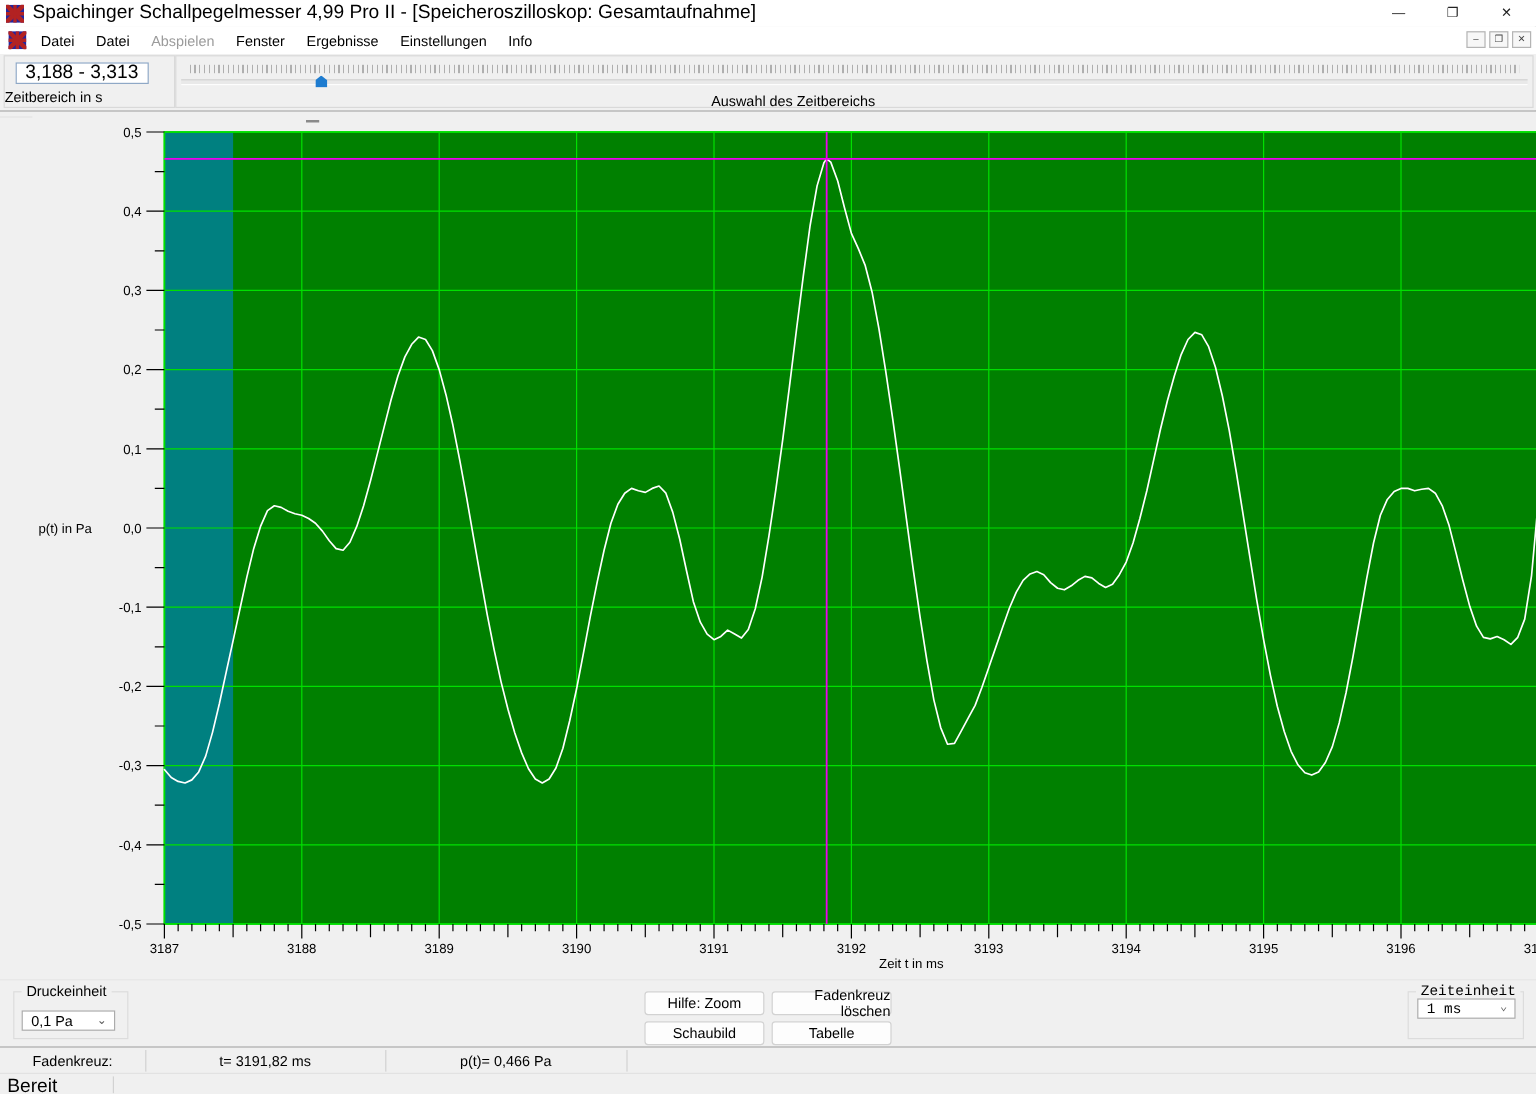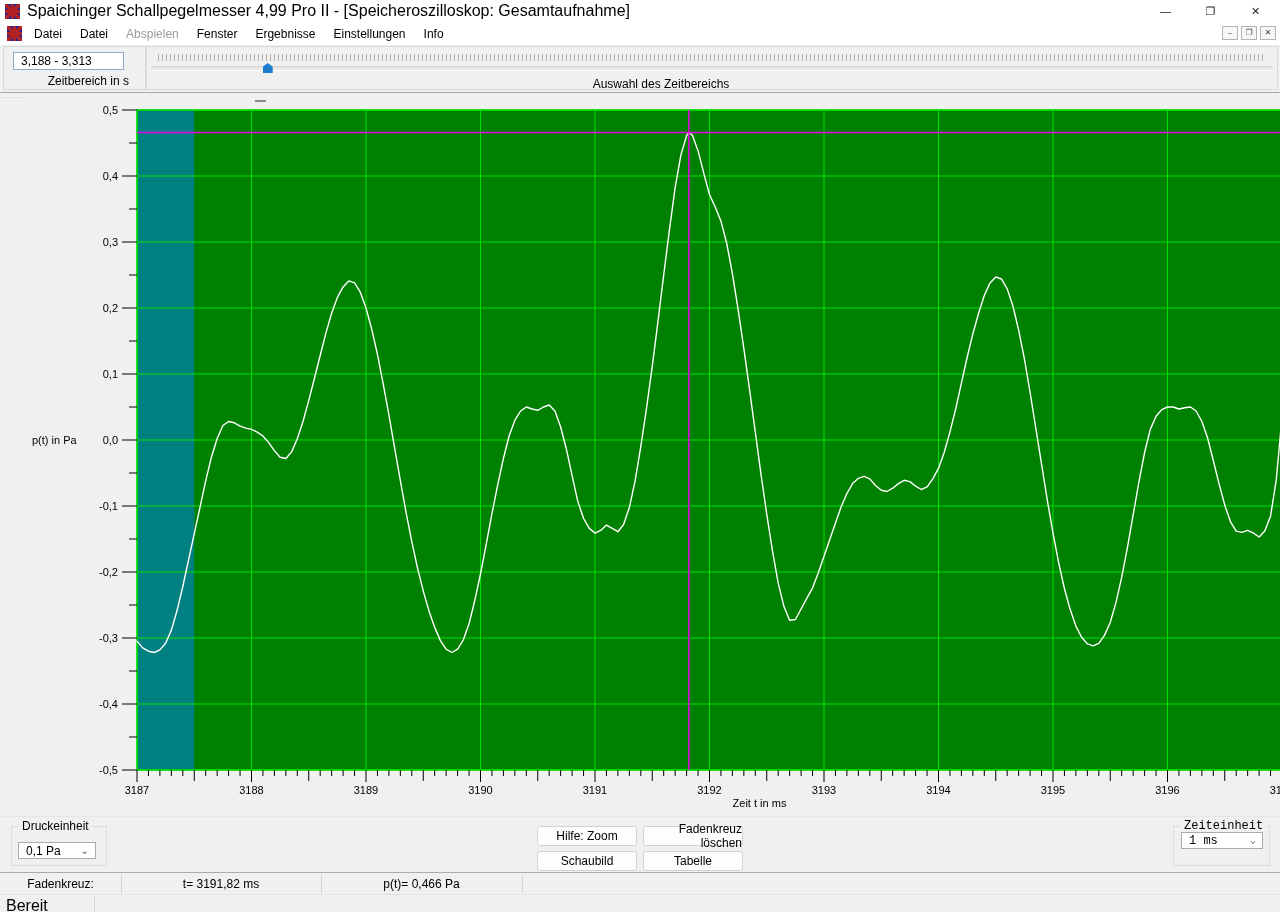--- a/index.html
+++ b/index.html
@@ -18,22 +18,22 @@
   .menubar { position:absolute; top:22px; left:0; right:0; height:23px; background:#FFFFFF; border-bottom:1px solid #E4E4E4; display:flex; align-items:center; }
   .menubar .app-icon { margin-left:7px; }
   .menu-items { display:flex; margin-left:3px; }
   .menu-item { padding:0 9px; font-size:12px; color:#000; line-height:22px; }
   .menu-item.disabled { color:#9B9B9B; }
   .mdi-buttons { position:absolute; right:4px; top:4px; display:flex; gap:3px; }
   .mdi-btn { width:16px; height:14px; border:1px solid #B4B4B4; background:#F7F7F7; font-size:8px; line-height:12px; text-align:center; color:#444; box-sizing:border-box; }
   
   .toolbar { position:absolute; top:45px; left:0; right:0; height:47px; background:#F0F0F0; }
   .tb-left { position:absolute; left:3px; top:1px; width:143px; height:44px; border:1px solid #D9D9D9; box-sizing:border-box; }
-  .range-input { position:absolute; left:9px; top:5px; width:102px; height:16px; border:1px solid #8FA8C6; background:#fff; font-family:"Liberation Sans",sans-serif; font-size:12px; padding:0 0 0 7px; }
-  .range-label { position:absolute; top:27px; left:0; width:125px; text-align:right; font-size:12px; }
+  .range-input { position:absolute; left:9px; top:5px; width:102px; height:16px; border:1px solid #8FA8C6; background:#fff; font-family:"Liberation Sans",sans-serif; font-size:16px; padding:0 0 0 7px; }
+  .range-label { position:absolute; top:27px; left:0; width:125px; text-align:left; font-size:12px; }
   .tb-right { position:absolute; left:146px; top:1px; right:2px; height:44px; border:1px solid #D9D9D9; box-sizing:border-box; }
   .slider-ticks { position:absolute; left:11px; right:11px; top:7px; height:7px;
       background:repeating-linear-gradient(to right,#AFAFAF 0 1px,transparent 1px 4px); }
   .slider-track { position:absolute; left:4px; right:4px; top:19px; height:3px; background:#E9E9E9; border-top:1px solid #D3D3D3; border-bottom:1px solid #FDFDFD; }
   .slider-thumb { position:absolute; top:-4px; width:10px; height:10px; background:#1E7CD0; transform:translateX(-50%);
       clip-path:polygon(50% 0,100% 38%,100% 100%,0 100%,0 38%); }
   .slider-label { position:absolute; top:30px; left:514px; transform:translateX(-50%); font-size:12px; white-space:nowrap; }
   .splitter { position:absolute; top:92px; left:0; right:0; height:4px; background:#F0F0F0; border-top:1px solid #ABABAB; border-bottom:1px solid #E3E3E3; }
   
   .chart-panel { position:absolute; top:96px; left:0; width:1280px; height:720px; background:#F0F0F0;margin-left:27px; }

